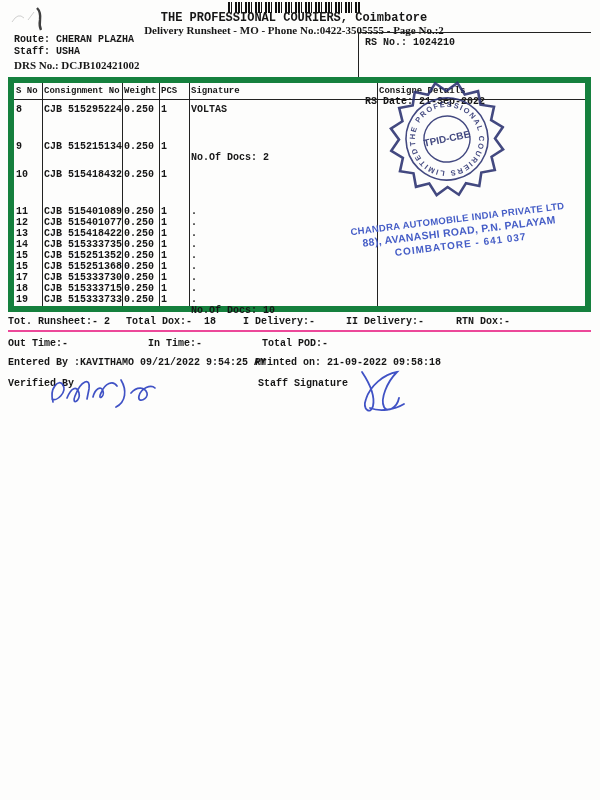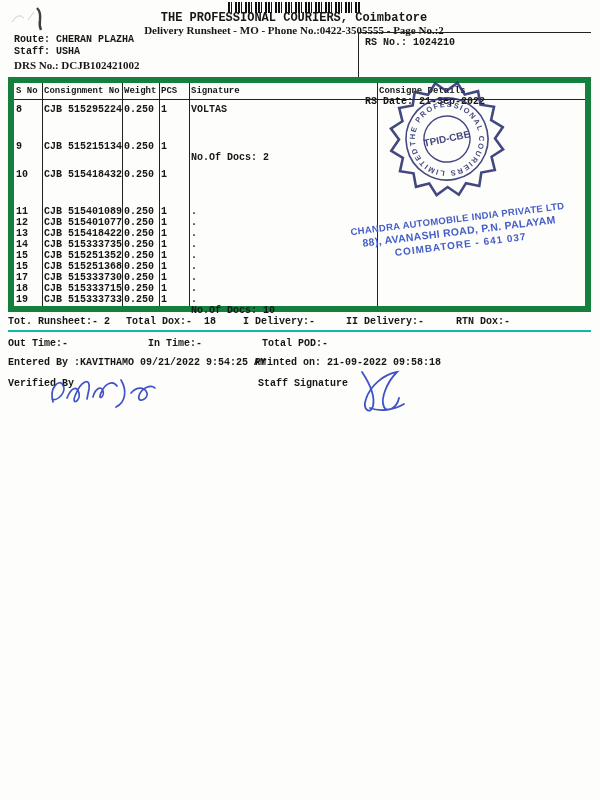--- a/index.html
+++ b/index.html
@@ -16,21 +16,21 @@
   .barcode{position:absolute;left:228px;top:2px;width:132px;height:11px;
     background:repeating-linear-gradient(90deg,#121212 0 2px,transparent 2px 3px,#121212 3px 4px,transparent 4px 7px,#121212 7px 9px,transparent 9px 10px);}
   
   .tbl{position:absolute;left:8px;top:77px;width:583px;height:235px;border:6px solid #15803d;box-sizing:border-box;}
   .thead{display:grid;grid-template-columns:28px 80px 37px 30px 188px auto;height:17px;border-bottom:1px solid #222;box-sizing:border-box;font-size:9px;line-height:16px;}
   .trow{display:grid;grid-template-columns:28px 80px 37px 30px 188px auto;height:11px;line-height:11px;font-size:10px;}
   .tcell{padding-left:2px;overflow:hidden;white-space:pre;}
   .tbl .vl1{left:28px;} .tbl .vl2{left:108px;} .tbl .vl3{left:145px;} .tbl .vl4{left:175px;} .tbl .vl5{left:363px;}
   .tbl .vcol{position:absolute;top:0;bottom:0;width:1px;background:#222;}
   
-  .totals{position:absolute;left:8px;top:312px;width:583px;height:20px;border-bottom:2px solid #14b8a6;box-sizing:border-box;}
+  .totals{position:absolute;left:8px;top:312px;width:583px;height:20px;border-bottom:2px solid #ec4899;box-sizing:border-box;}
   
   .seal{position:absolute;left:388px;top:80px;transform:rotate(-12deg);opacity:.88;}
   .addr-stamp{position:absolute;left:350px;top:212px;width:218px;transform:rotate(-7deg);
     font-family:"Liberation Sans",sans-serif;font-weight:700;text-align:center;opacity:.95;}
   .addr-stamp .l1{font-size:9.5px;line-height:13px;letter-spacing:.3px;}
   .addr-stamp .l2{font-size:10.5px;line-height:13px;letter-spacing:.3px;}
   .addr-stamp .l3{font-size:10px;line-height:13px;letter-spacing:1px;}
   .sig{position:absolute;}
 </style>
 </head>

